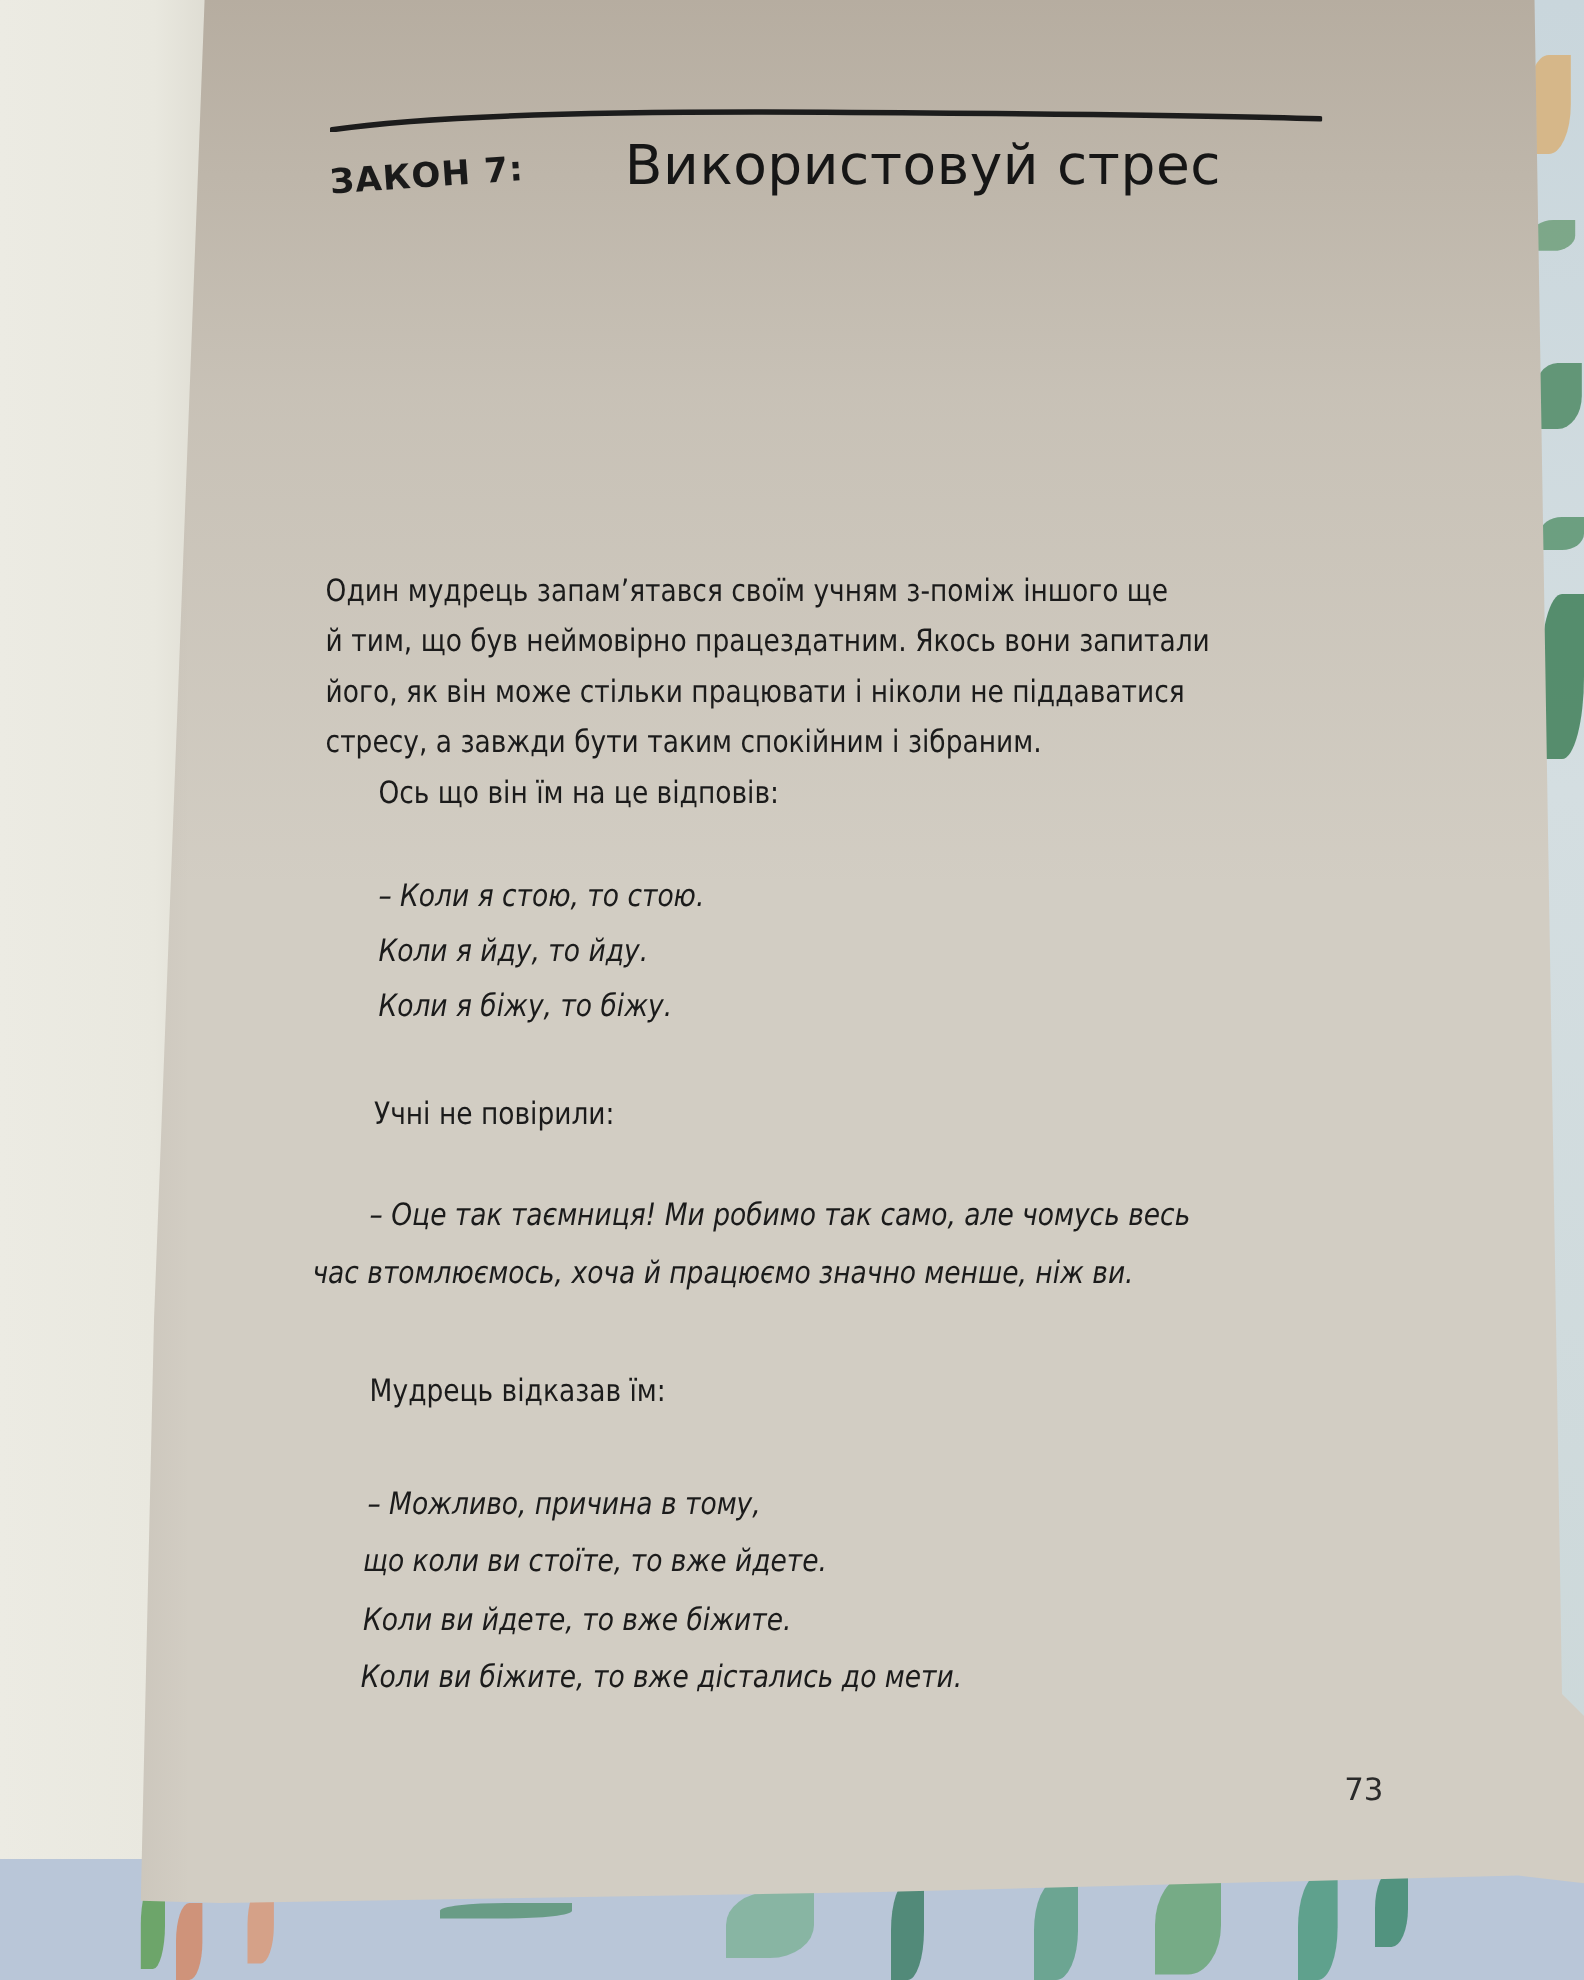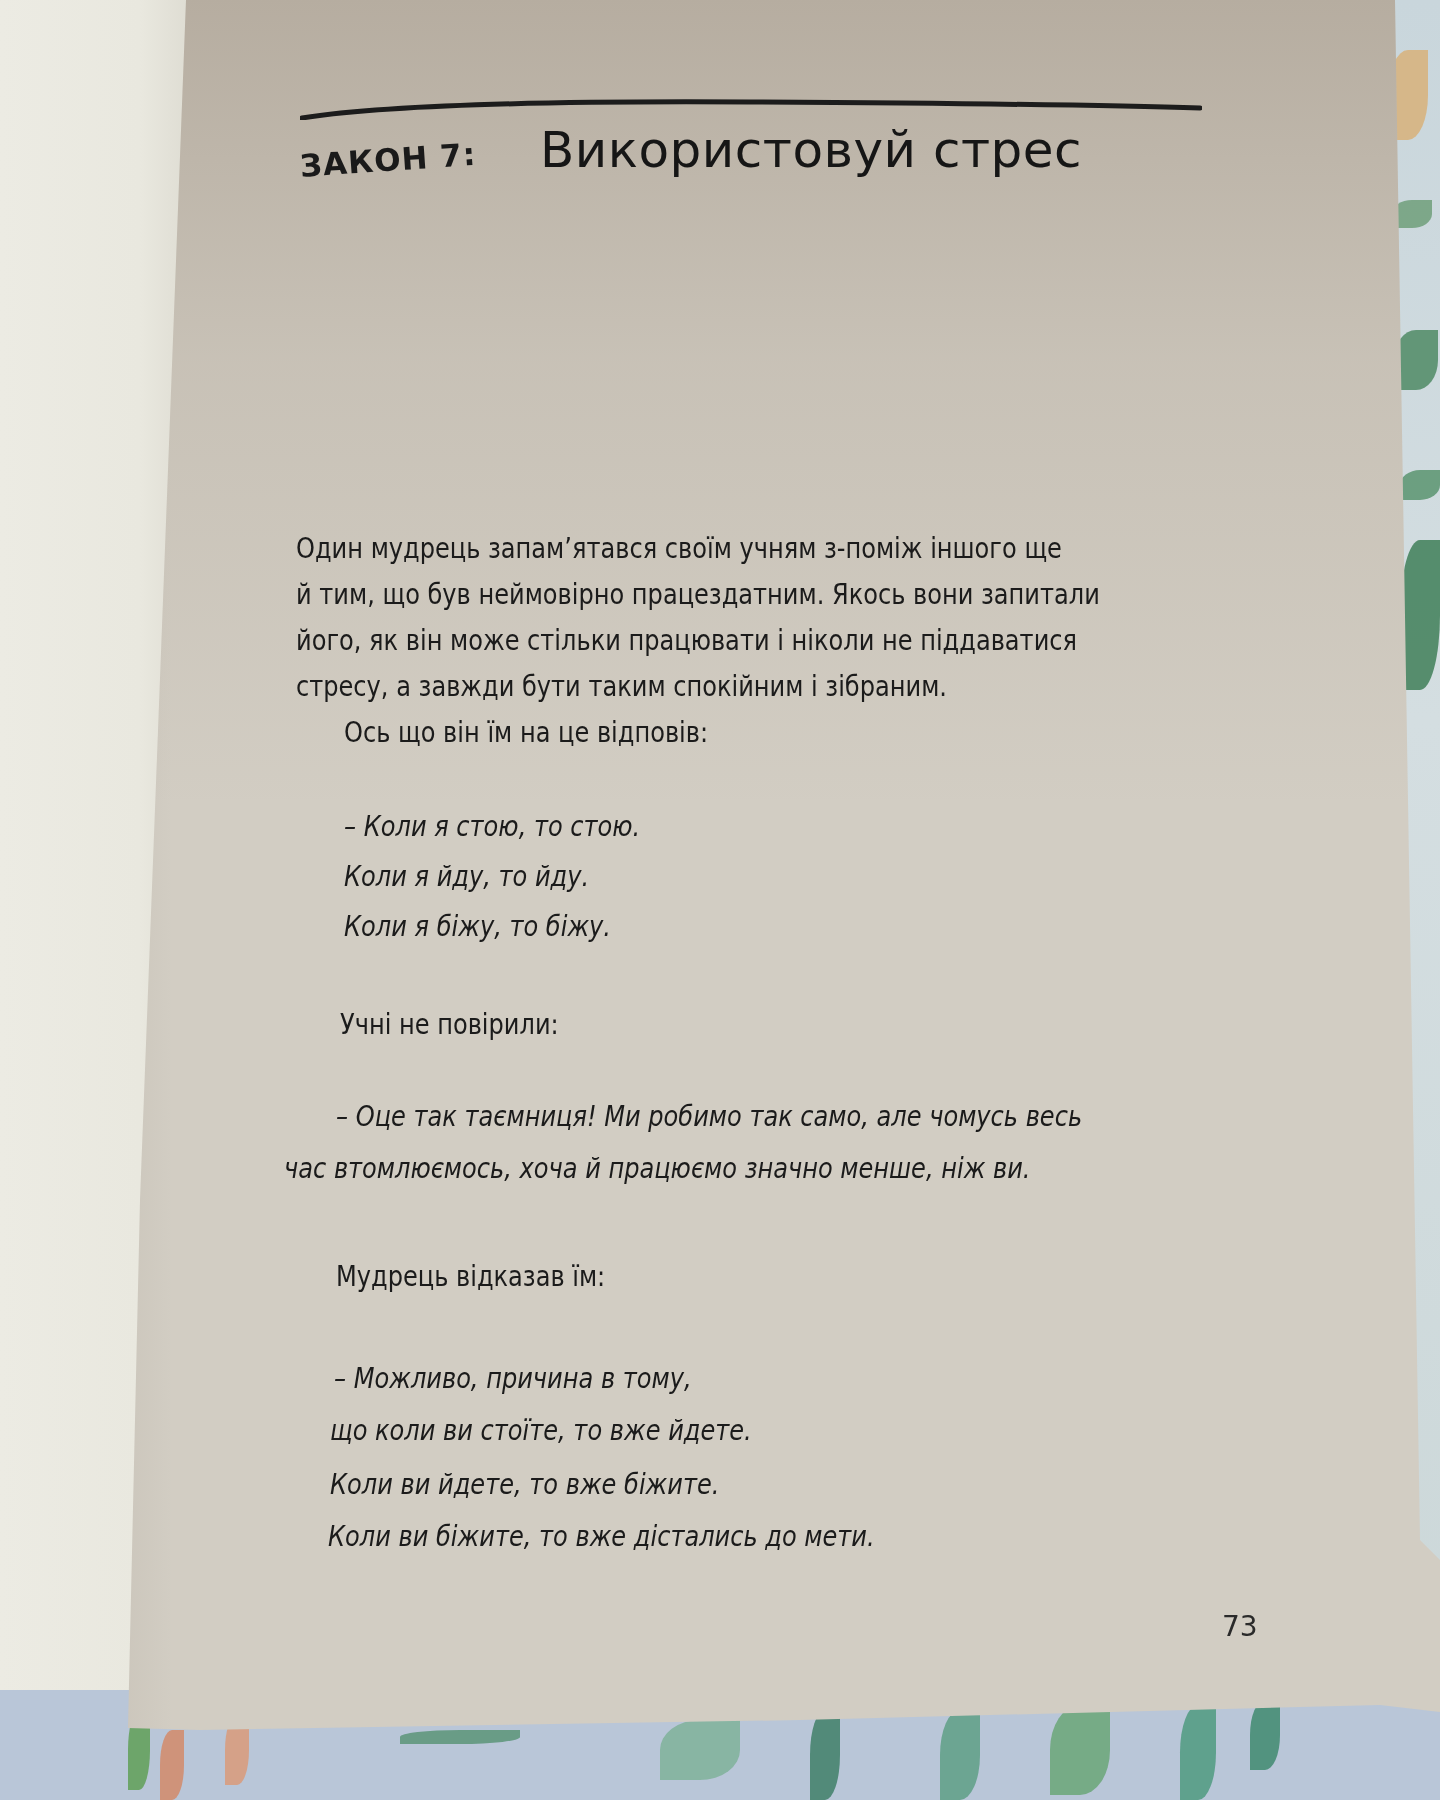--- a/index.html
+++ b/index.html
@@ -30,27 +30,27 @@
         #d2cdc3;
     }
     .rule-wrap { position:absolute; left:300px; top:98px; width:902px; height:22px; }
     .law-label {
       position:absolute; left:300px; top:148px;
       font-family:"DejaVu Sans", sans-serif; font-weight:bold;
       font-size:31px; letter-spacing:1px; color:#1a1a1a;
       transform:rotate(-4deg); transform-origin:left center;
     }
     .law-title {
-      position:absolute; left:540px; top:122px;
+      position:absolute; left:568px; top:122px;
       font-family:"DejaVu Sans", sans-serif; font-weight:normal;
       font-size:50px; line-height:56px; color:#161616;
       letter-spacing:0.5px;
     }
     .body-text {
-      position:absolute; left:0; top:12px; width:1440px; height:1520px;
+      position:absolute; left:0; top:0; width:1440px; height:1520px;
       color:#1b1b1b;
     }
     .line {
       position:absolute; white-space:nowrap;
       font-family:"DejaVu Sans", sans-serif; font-size:28px;
       transform:scaleX(0.86); transform-origin:left center;
     }
     .line.it { font-style:italic; font-family:"DejaVu Sans", sans-serif; }
     .pagenum {
       position:absolute; left:1222px; top:1610px;

